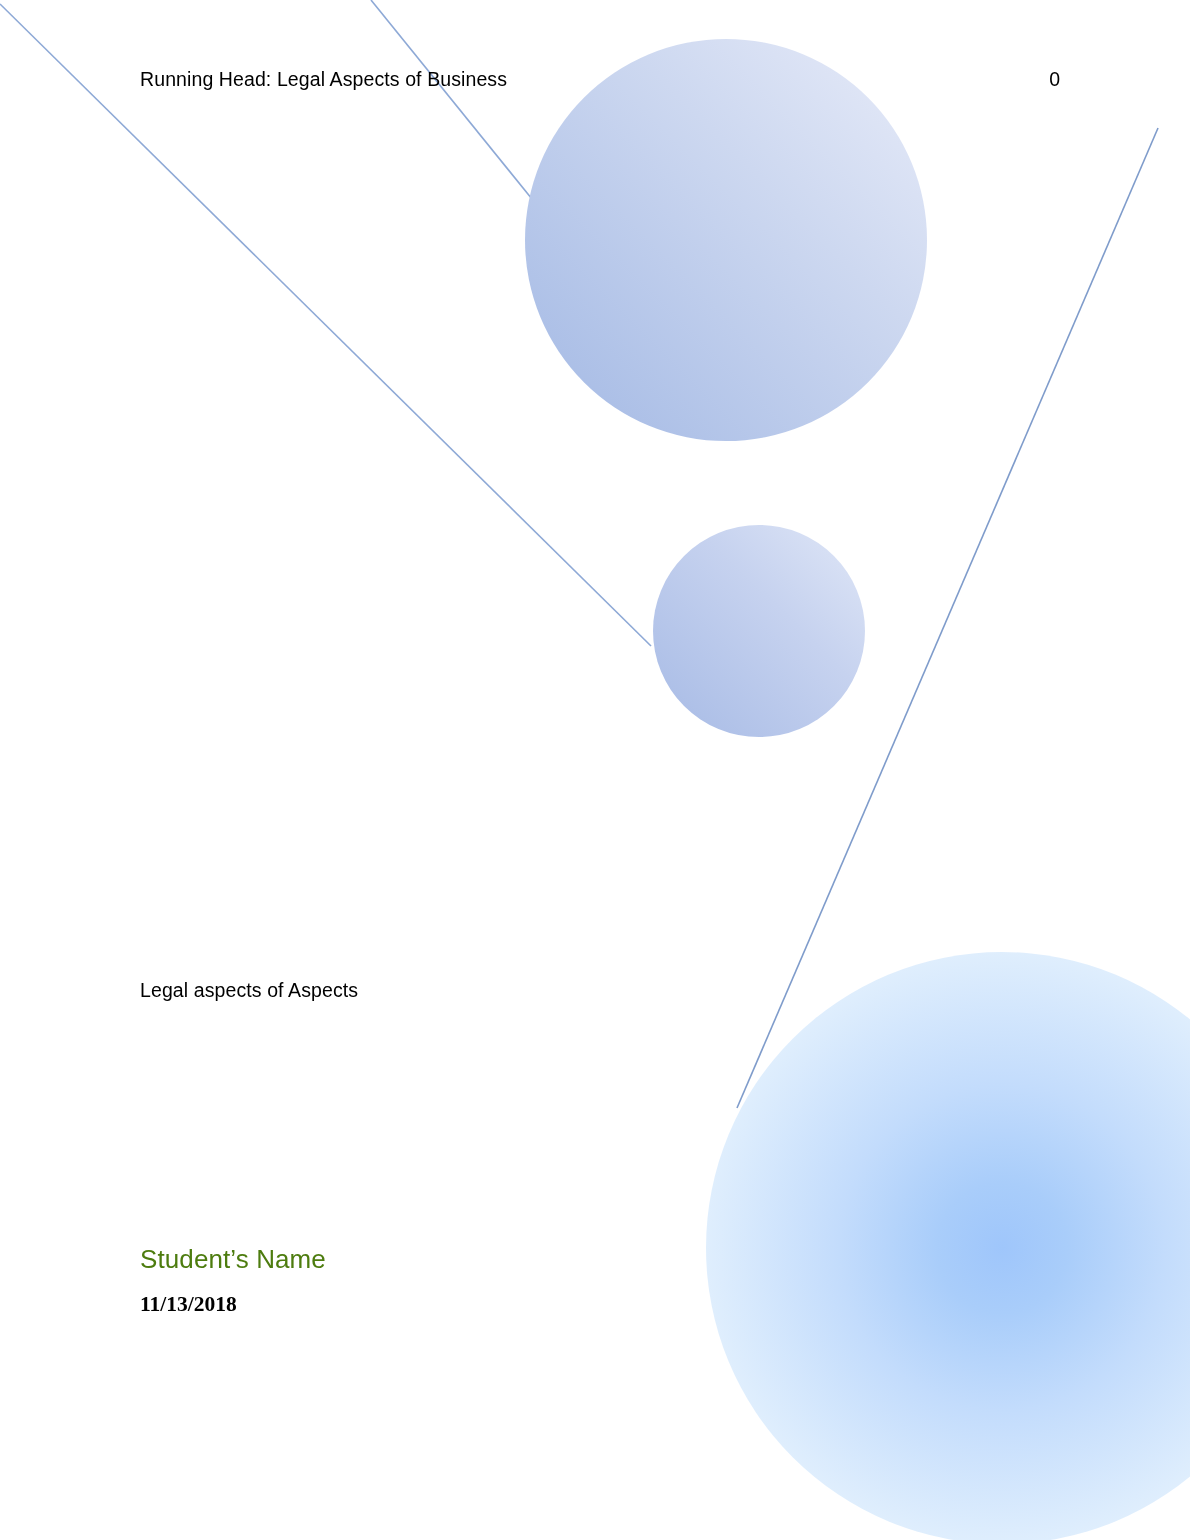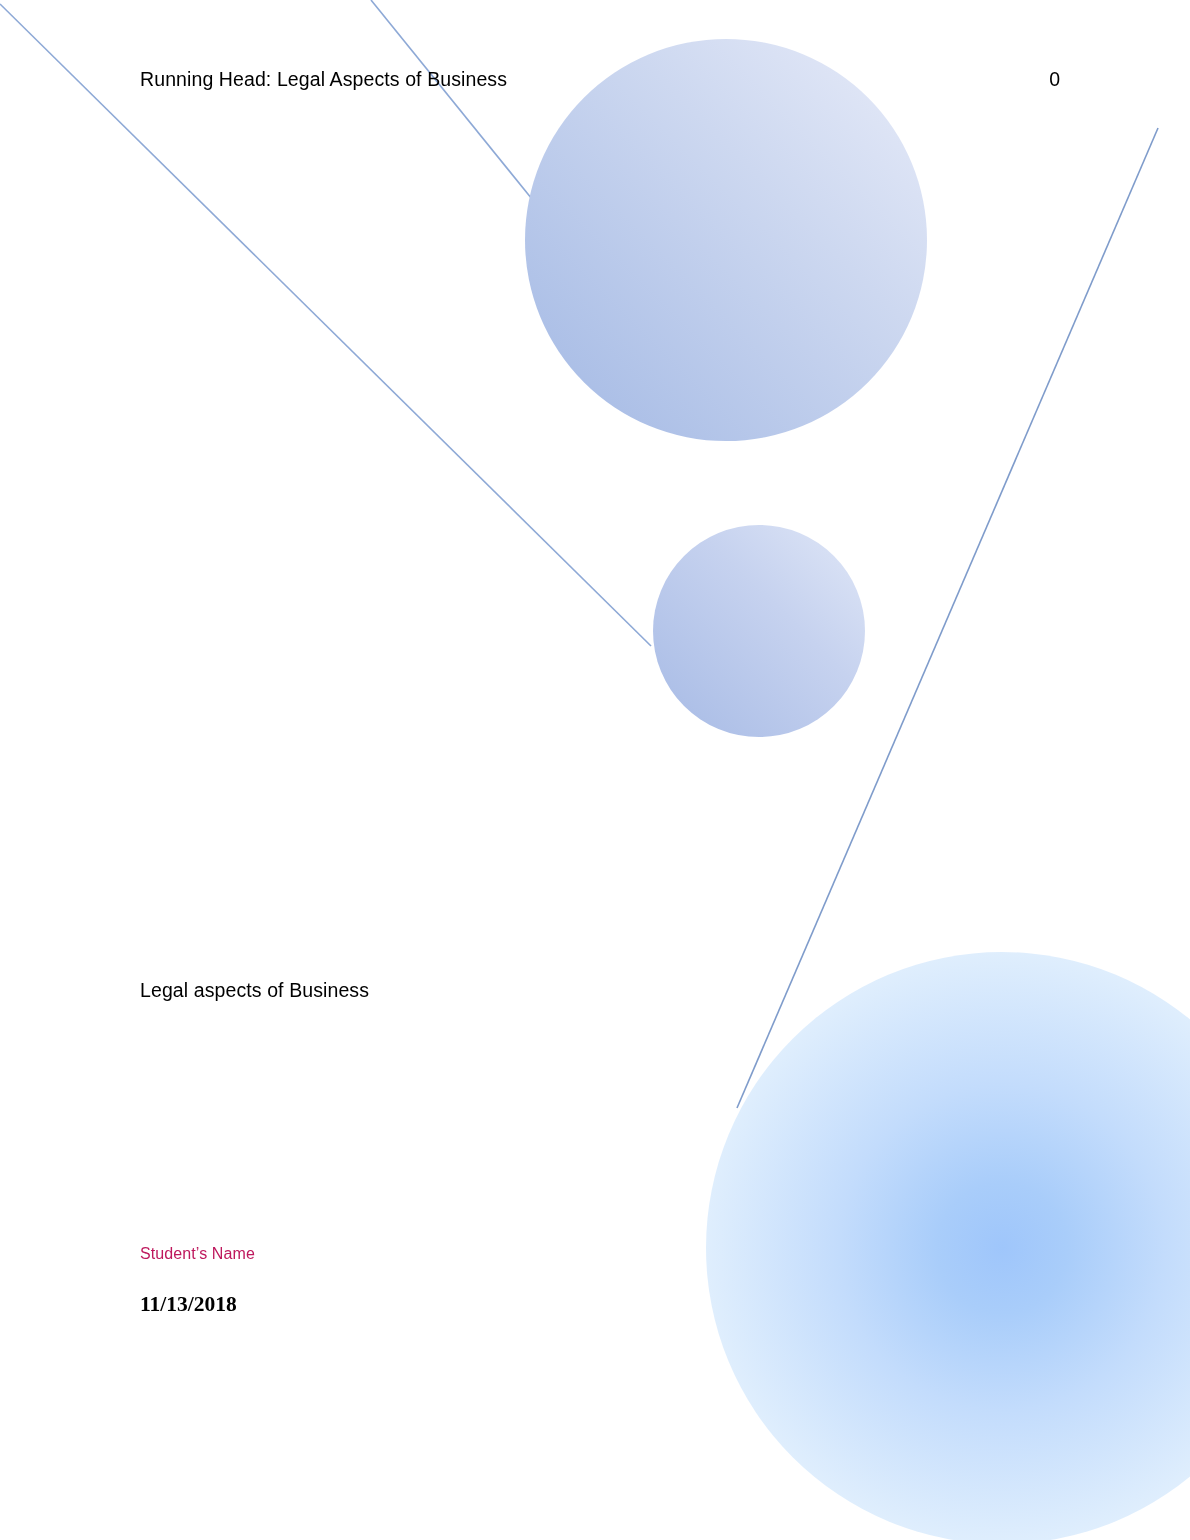--- a/index.html
+++ b/index.html
@@ -79,23 +79,23 @@
     color: #000000;
     letter-spacing: 0.1px;
     white-space: nowrap;
   }
 
   .doc-author {
     position: absolute;
     top: 1244px;
     left: 140px;
     font-family: "Liberation Sans", sans-serif;
-    font-size: 16px;
+    font-size: 26px;
     line-height: 1.2;
-    color: #be185d;
+    color: #4d7c0f;
     letter-spacing: 0.1px;
     white-space: nowrap;
   }
 
   .doc-date {
     position: absolute;
     top: 1292px;
     left: 140px;
     font-family: "Liberation Serif", serif;
     font-weight: bold;
@@ -145,20 +145,20 @@
     </svg>
   </div>
 
   <div class="text-layer">
 
     <div class="doc-header">
       <span class="header-running-head">Running Head: Legal Aspects of Business</span>
       <span class="header-page-number">0</span>
     </div>
 
-    <div class="doc-title">Legal aspects of Business</div>
+    <div class="doc-title">Legal aspects of Aspects</div>
 
     <div class="doc-author">Student’s Name</div>
 
     <div class="doc-date">11/13/2018</div>
 
   </div>
 </div>
 
 </body></html>

